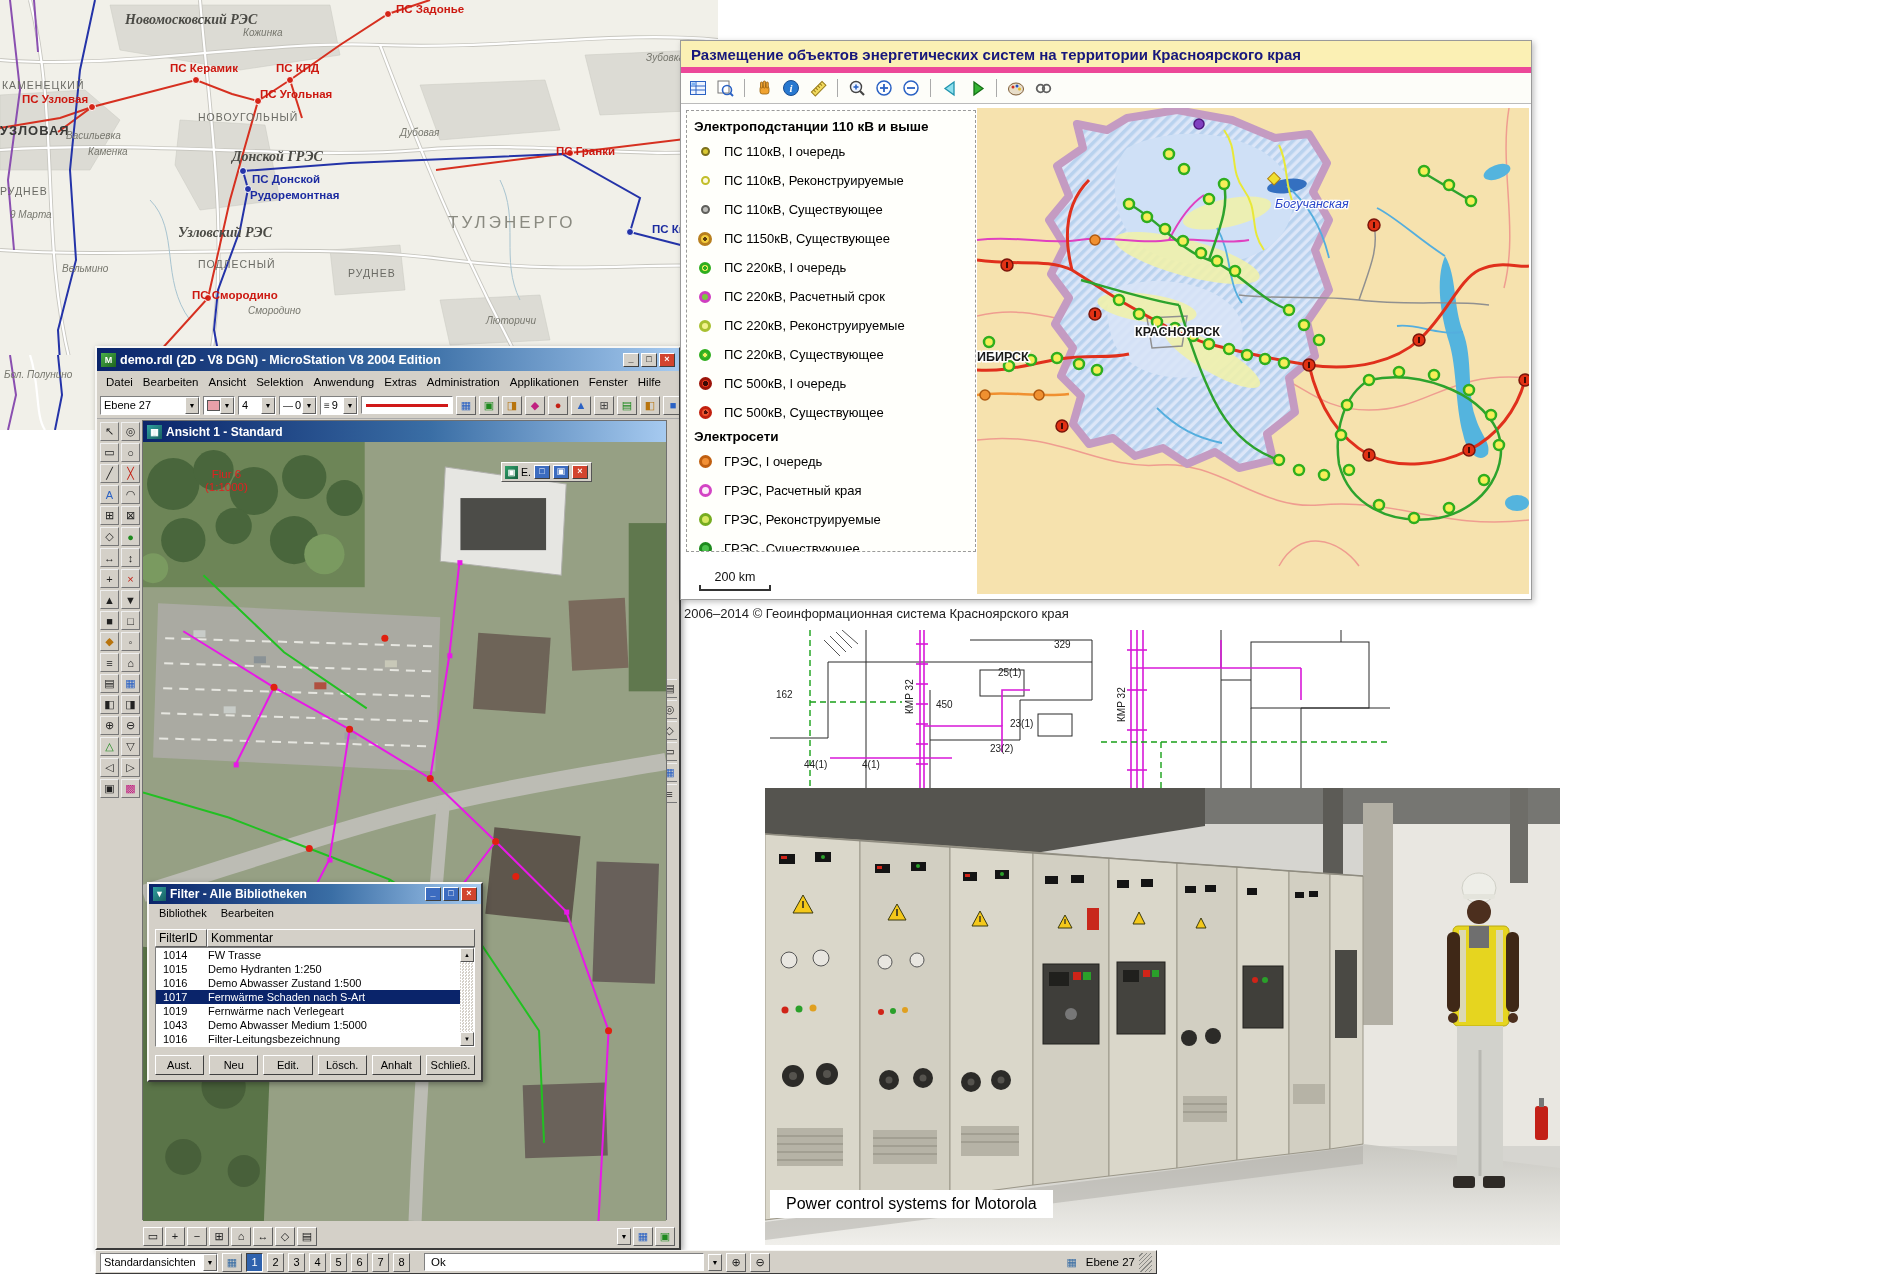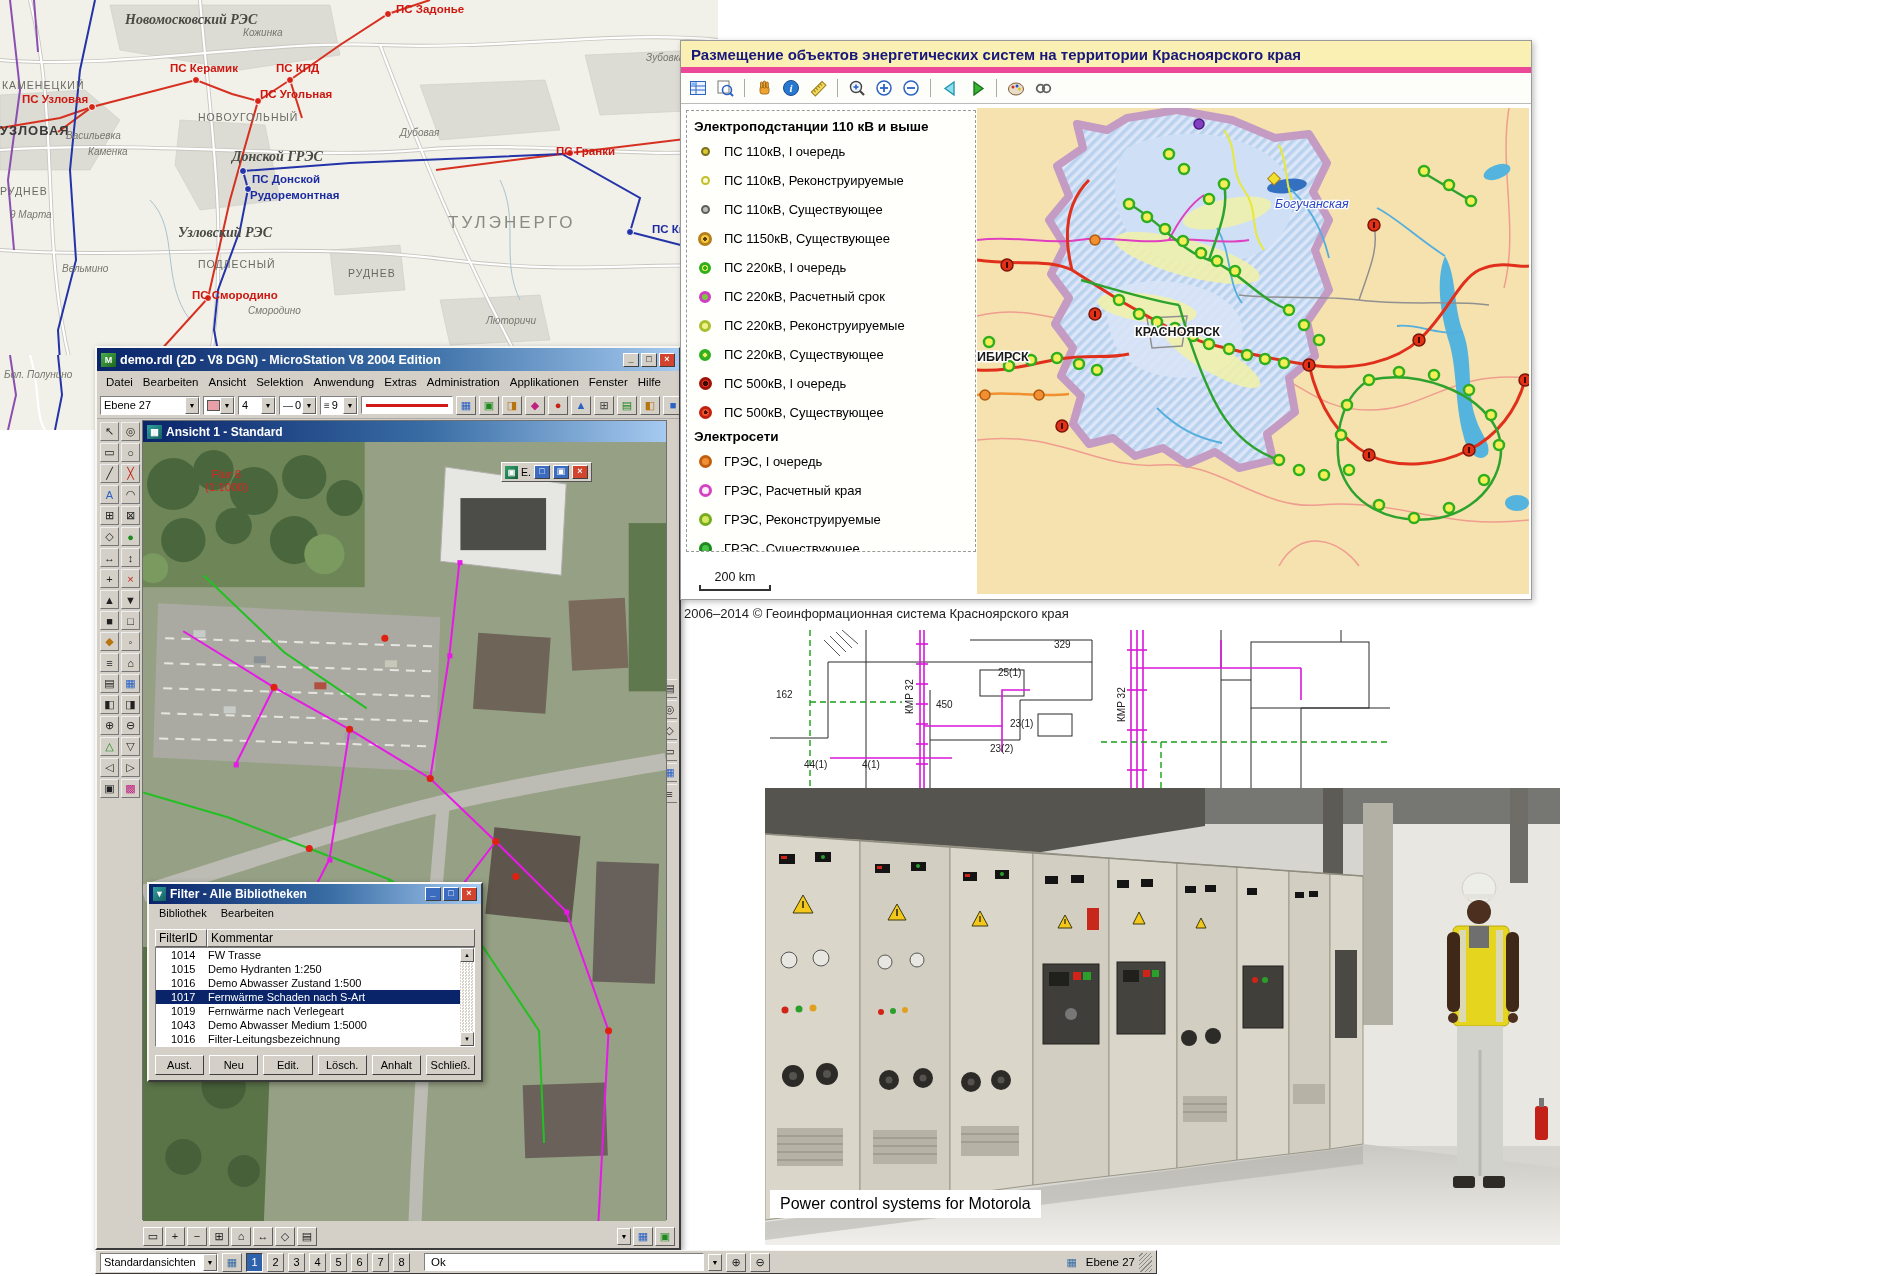--- a/index.html
+++ b/index.html
@@ -86,36 +86,36 @@
   #flur{position:absolute;left:62px;top:26px;color:#e02020;font-size:11.5px;line-height:1.15;text-align:center}
   #minibar{position:absolute;left:358px;top:20px;height:20px;background:#d4d0c8;border:1px solid;border-color:#fff #555 #555 #fff;display:flex;align-items:center;gap:3px;padding:0 3px;font-size:10.5px}
   #ms-filter{position:absolute;left:48px;top:463px;width:336px;height:200px;z-index:6}
   #ms-filter .tbar{height:20px;font-size:12px}
   .fmenu{height:17px;display:flex;gap:2px;font-size:11px;align-items:center;padding-left:4px}
   .fmenu span{padding:1px 6px}
   .fhead{display:flex;margin:8px 6px 0 6px;font-size:12px}
   .fhead span{border:1px solid;border-color:#fff #606060 #606060 #fff;background:#d4d0c8;padding:1px 3px}
   .flist{position:relative;margin:0 6px;height:100px;font-size:11px;overflow:hidden}
   .frow{display:flex;height:14px;line-height:14px}
-  .frow .c1{width:52px;padding-left:15px;flex:none}
+  .frow .c1{width:52px;padding-left:7px;flex:none}
   .frow .c2{flex:1;white-space:nowrap;overflow:hidden}
   .frow.sel{background:#0a246a;color:#fff}
   .fscroll{position:absolute;right:0;top:0;width:14px;height:100%;display:flex;flex-direction:column}
   .sbtn{height:14px;background:#d4d0c8;border:1px solid;border-color:#fff #555 #555 #fff;font-size:6px;text-align:center;line-height:12px}
   .strack{flex:1;background:repeating-conic-gradient(#fff 0 25%,#d4d0c8 0 50%) 0 0/3px 3px}
   .fbtns{display:flex;gap:5px;margin:8px 6px 0 6px}
   .btn95{flex:1;height:20px;font-size:11px;background:#d4d0c8;border:1px solid;border-color:#fff #404040 #404040 #fff;text-align:center;line-height:18px}
   #ms-rowa{position:absolute;left:44px;top:806px;right:2px;height:22px;display:flex;gap:2px;align-items:center}
   #ms-status{left:95px;top:1250px;width:1062px;height:24px;background:#d4d0c8;border:1px solid;border-color:#f8f7f4 #3a3a3a #3a3a3a #f8f7f4;z-index:5;display:flex;align-items:center;gap:4px;padding:0 4px;font-size:11.5px;color:#000}
   .msmsg{width:280px;height:18px;line-height:16px;padding-left:6px;margin-left:10px;font-size:11.5px}
   
   #cad-a{left:770px;top:630px;width:326px;height:160px;background:#fff;z-index:3}
   #cad-b{left:1101px;top:630px;width:289px;height:160px;background:#fff;z-index:3}
   #photo{left:765px;top:788px;width:795px;height:457px;z-index:4;overflow:hidden}
-  #photo-caption{position:absolute;left:5px;top:402px;background:#fff;color:#000;font-size:16px;padding:5px 10px;white-space:nowrap}
+  #photo-caption{position:absolute;left:5px;top:402px;background:#fff;color:#000;font-size:16px;padding:5px 16px;white-space:nowrap}
 </style>
 </head>
 <body>
 
 <div id="stage">
 
   <div class="abs" id="topmap">
     <svg width="718" height="362" viewBox="0 0 718 362">
       <rect width="718" height="362" fill="#f1f0e9"></rect>
       <g fill="#dcdbd4" stroke="#c9c8c0" stroke-width="0.5">

